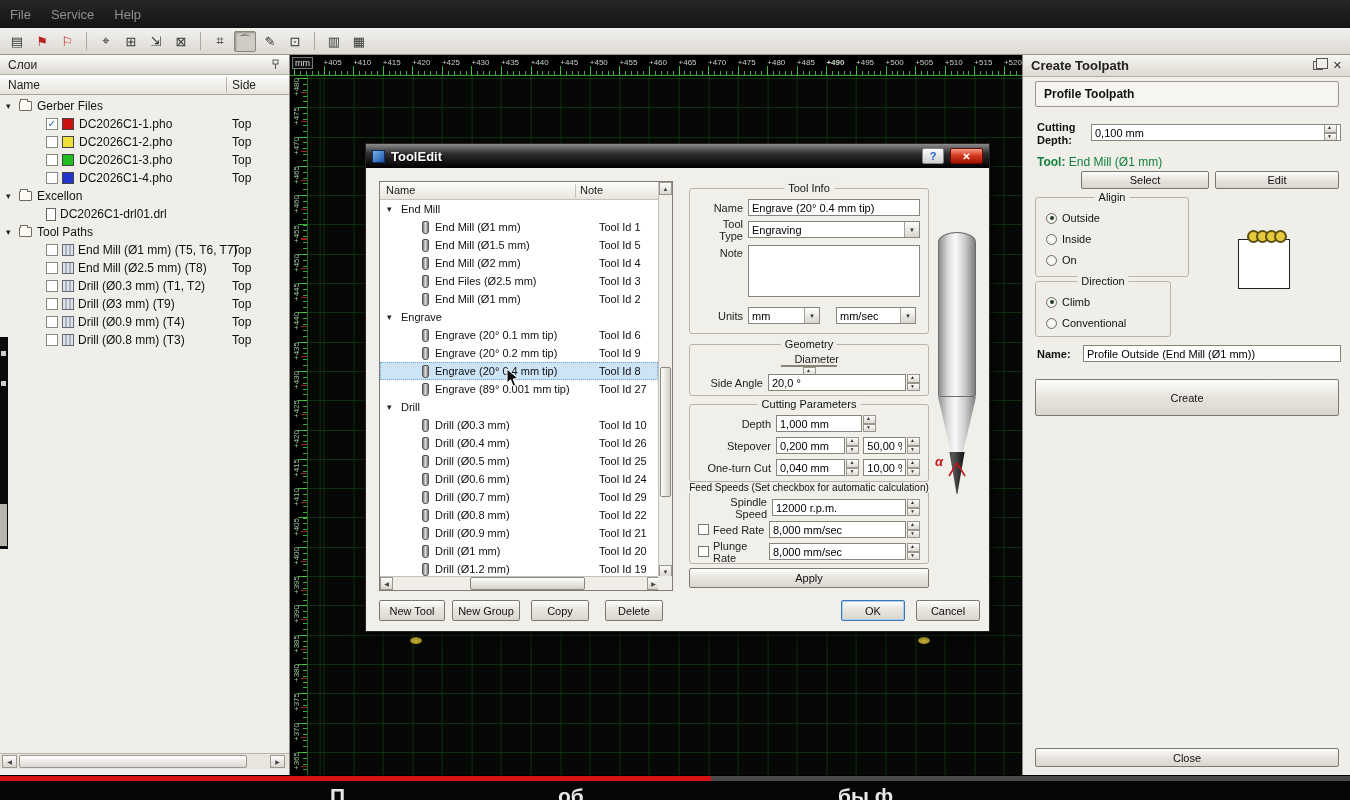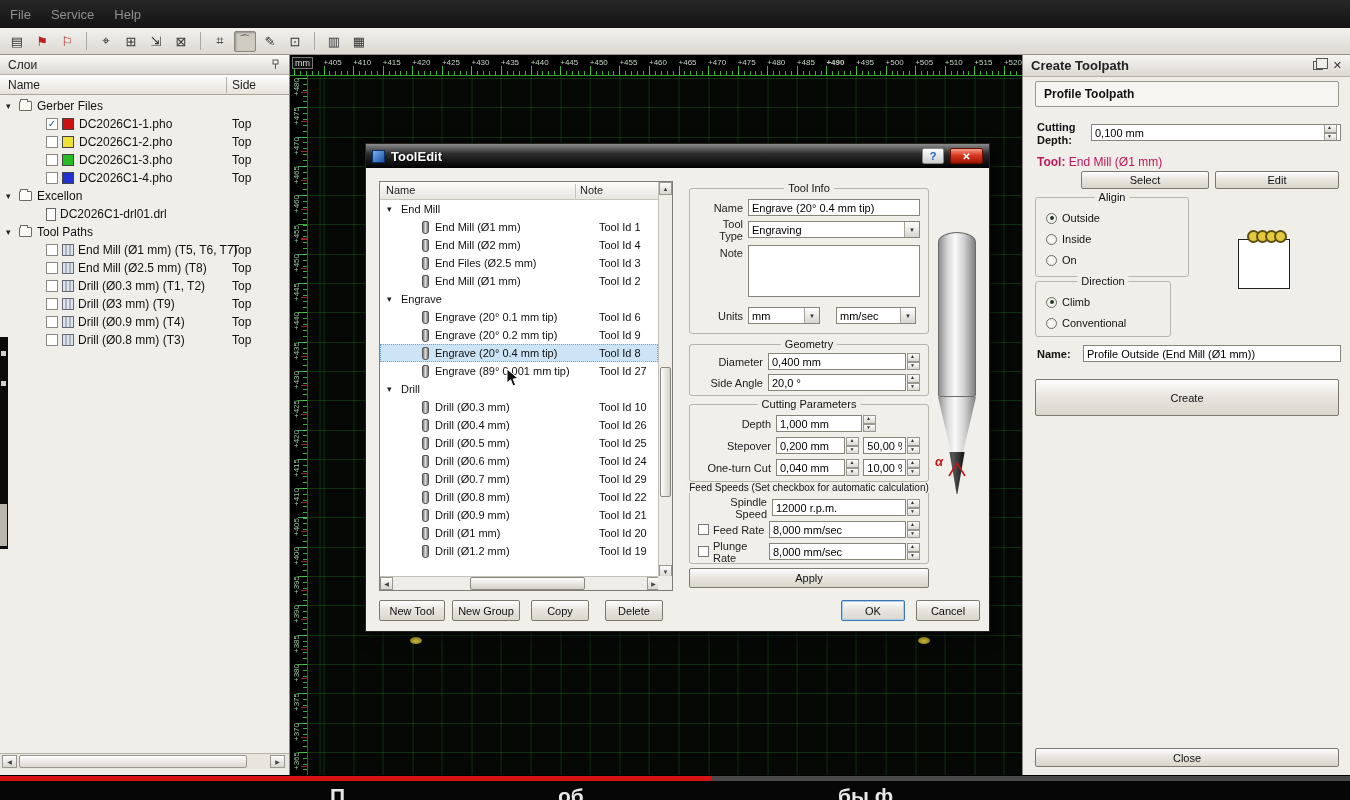--- a/index.html
+++ b/index.html
@@ -133,21 +133,21 @@
   #right-panel{position:absolute;left:1022px;top:55px;width:328px;height:720px;background:#f0eee9;border-left:1px solid #8d8a82;}
   #right-panel .panel-hdr{height:22px;background:linear-gradient(#f5f4f1,#ddd9d2);}
   #right-panel .ph-title{font-weight:bold;font-size:13px;}
   .float-ic{width:10px;height:9px;border:1px solid #555;position:relative;}
   .float-ic::before{content:'';position:absolute;left:2px;top:-4px;width:10px;height:9px;border:1px solid #555;background:#f0eee9;}
   .close-ic{font-size:11px;color:#333;}
   #rp-content{position:absolute;left:0;top:22px;width:328px;height:698px;}
   .profile-box{position:absolute;left:12px;top:4px;width:304px;height:26px;background:#f6f5f2;border:1px solid #9a978f;border-radius:2px;display:flex;align-items:center;padding-left:8px;font-weight:bold;font-size:12px;color:#111;}
   .cd-label{position:absolute;left:14px;top:44px;width:54px;font-weight:bold;font-size:11px;line-height:1.2;color:#111;}
   .cd-input{position:absolute;left:68px;top:47px;width:250px;}
-  .tool-line{position:absolute;left:14px;top:78px;font-size:12px;color:#be185d;}
+  .tool-line{position:absolute;left:14px;top:78px;font-size:12px;color:#15803d;}
   .name-label{position:absolute;left:14px;top:271px;font-weight:bold;font-size:11px;color:#111;}
   .name-input{position:absolute;left:60px;top:268px;width:258px;}
   .align-gb{left:12px;top:120px;width:154px;height:80px;}
   .dir-gb{left:12px;top:204px;width:136px;height:56px;}
   .gb .gb-title{background:#f0eee9;}
   .align-preview{position:absolute;left:215px;top:162px;width:52px;height:50px;background:#fff;border:1px solid #222;}
   .align-dots{position:absolute;left:228px;top:153px;display:flex;}
   .align-dots i{width:13px;height:13px;border-radius:50%;background:#e3c93c;border:2px solid #5c4f10;margin-left:-4px;}
 
   
@@ -448,20 +448,25 @@
             <span class="arrow2">▾</span>
             <span class="glabel2">End Mill</span>
           </div>
           <div class="lrow ltool">
             <span class="i-bit"></span>
             <span class="tname">End Mill (Ø1 mm)</span>
             <span class="tnote">Tool Id 1</span>
           </div>
           <div class="lrow ltool">
             <span class="i-bit"></span>
+            <span class="tname">End Mill (Ø1.5 mm)</span>
+            <span class="tnote">Tool Id 5</span>
+          </div>
+          <div class="lrow ltool">
+            <span class="i-bit"></span>
             <span class="tname">End Mill (Ø2 mm)</span>
             <span class="tnote">Tool Id 4</span>
           </div>
           <div class="lrow ltool">
             <span class="i-bit"></span>
             <span class="tname">End Files (Ø2.5 mm)</span>
             <span class="tnote">Tool Id 3</span>
           </div>
           <div class="lrow ltool">
             <span class="i-bit"></span>
@@ -590,21 +595,21 @@
         <span style="width:16px;"></span>
         <span class="combo w80">
             <span class="tb-val">mm/sec</span>
             <span class="dd"></span>
           </span>
       </div>
     </div>
 
     <div class="gb geo-gb">
       <span class="gb-title">Geometry</span>
-      <div class="frow" style="top:8px;">
+      <div class="frow" style="top:8px;flex-direction:column;">
         <span class="flabel w70">Diameter</span>
         <span class="tb f1">
             <span class="tb-val">0,400 mm</span>
           </span>
         <span class="spin">
             <i class="up"></i>
             <i class="dn"></i>
           </span>
       </div>
       <div class="frow" style="top:29px;">

